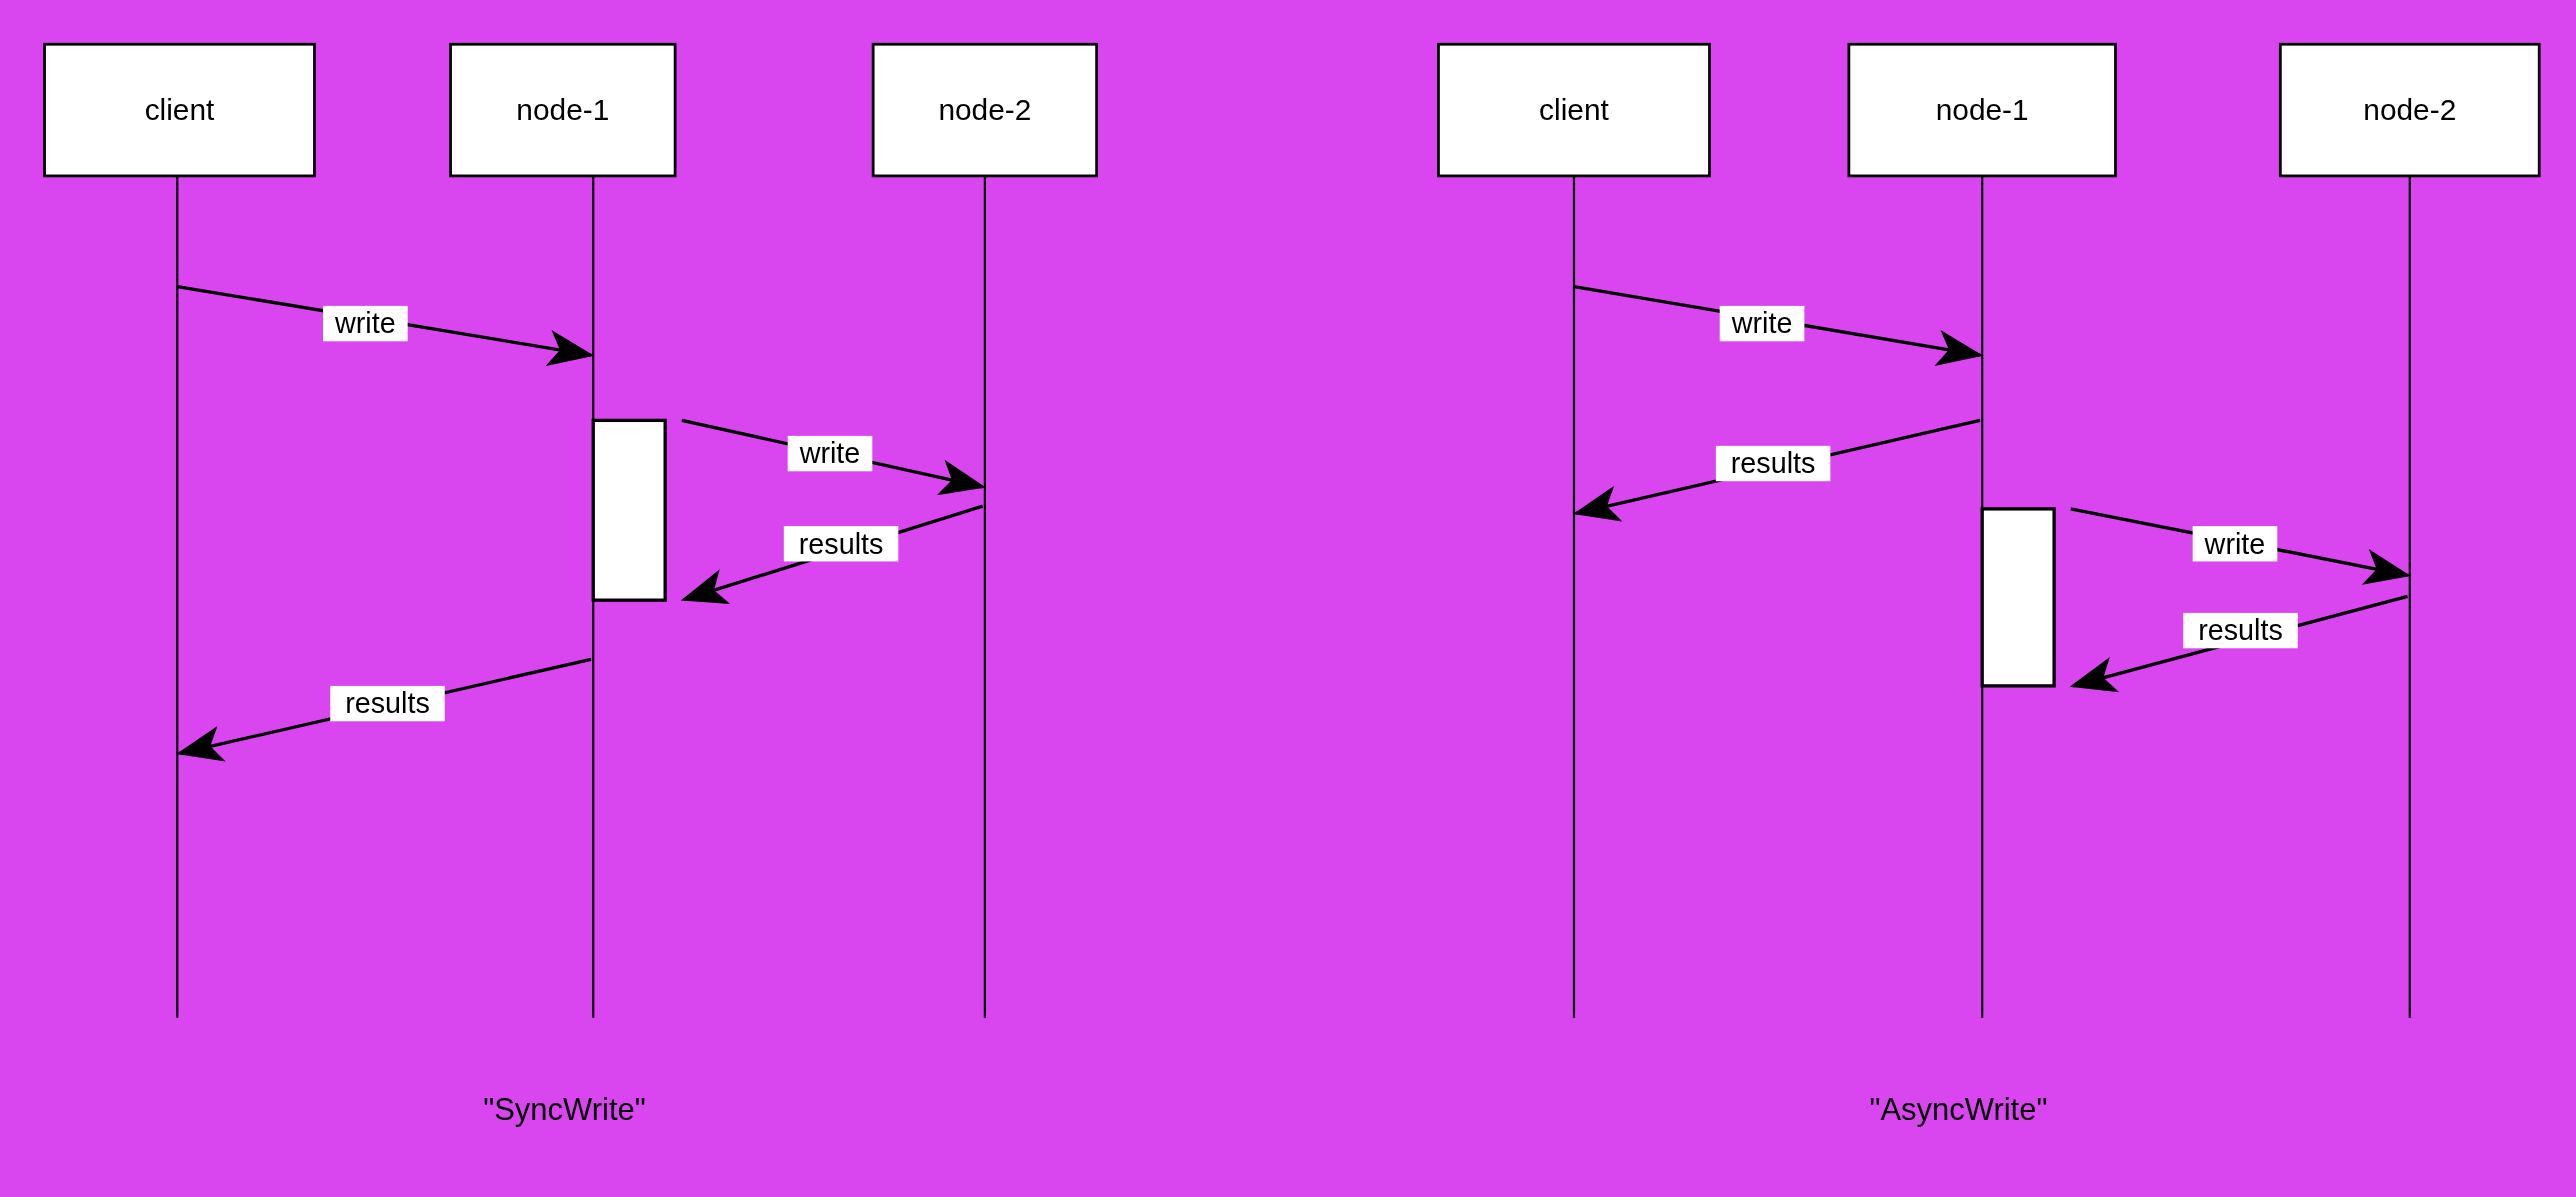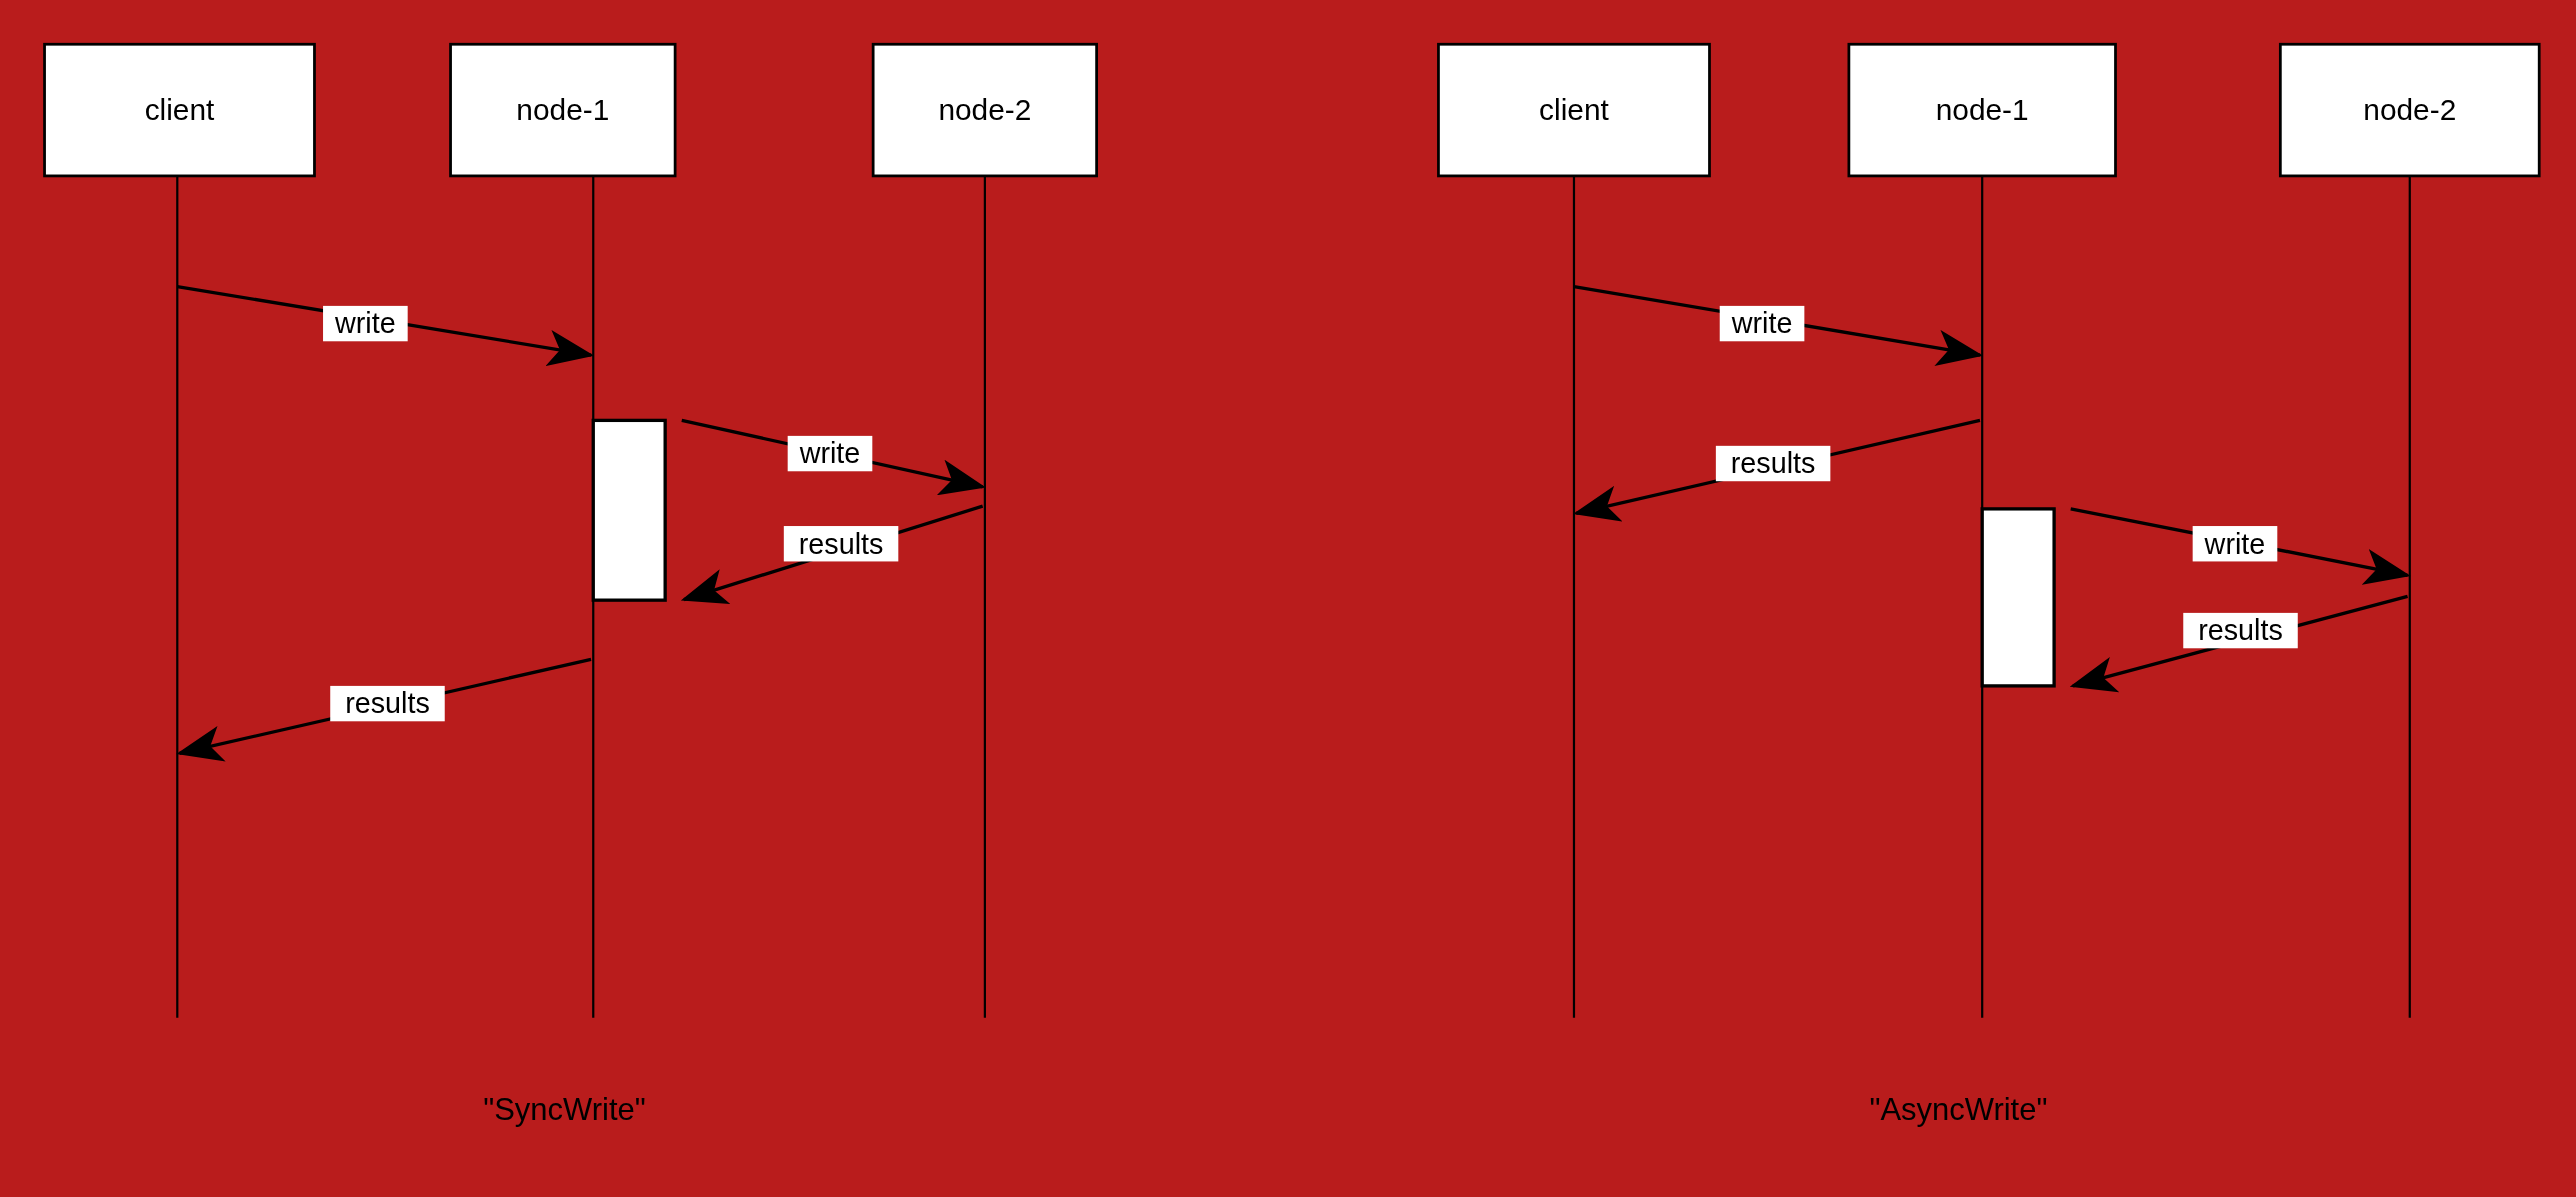--- a/index.html
+++ b/index.html
@@ -8,21 +8,21 @@
     background: #ffffff;
   }
   body {
     font-family: "Liberation Sans", sans-serif;
     color: #000000;
   }
   #canvas {
     position: relative;
     width: 2576px;
     height: 1197px;
-    background: #b91c1c;
+    background: #d946ef;
     overflow: hidden;
   }
   .diagram-svg {
     position: absolute;
     top: 0;
     left: 0;
     width: 2576px;
     height: 1197px;
   }
   .lifeline-box-label {

